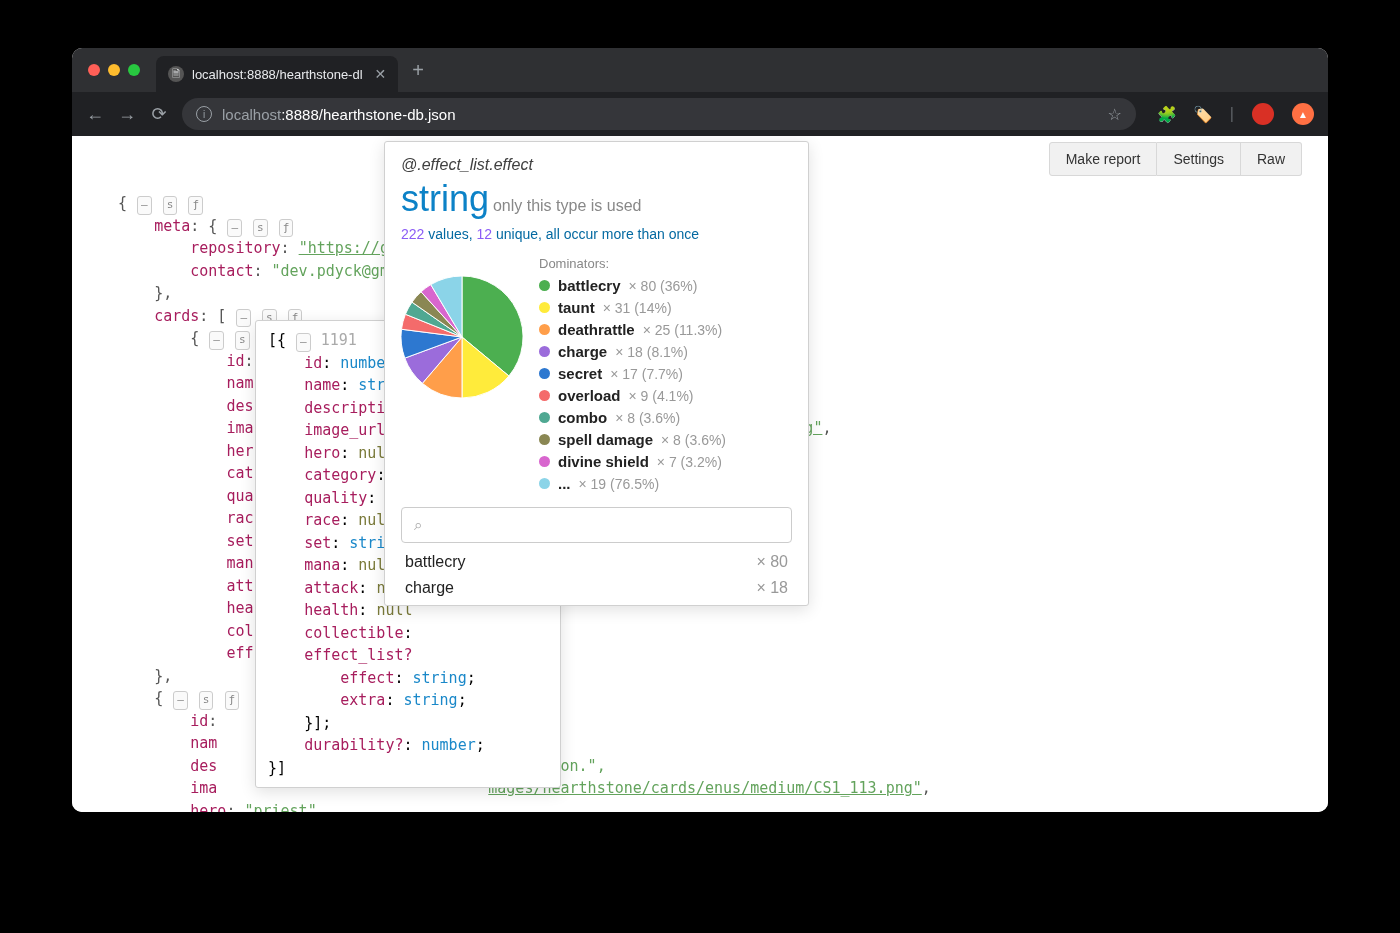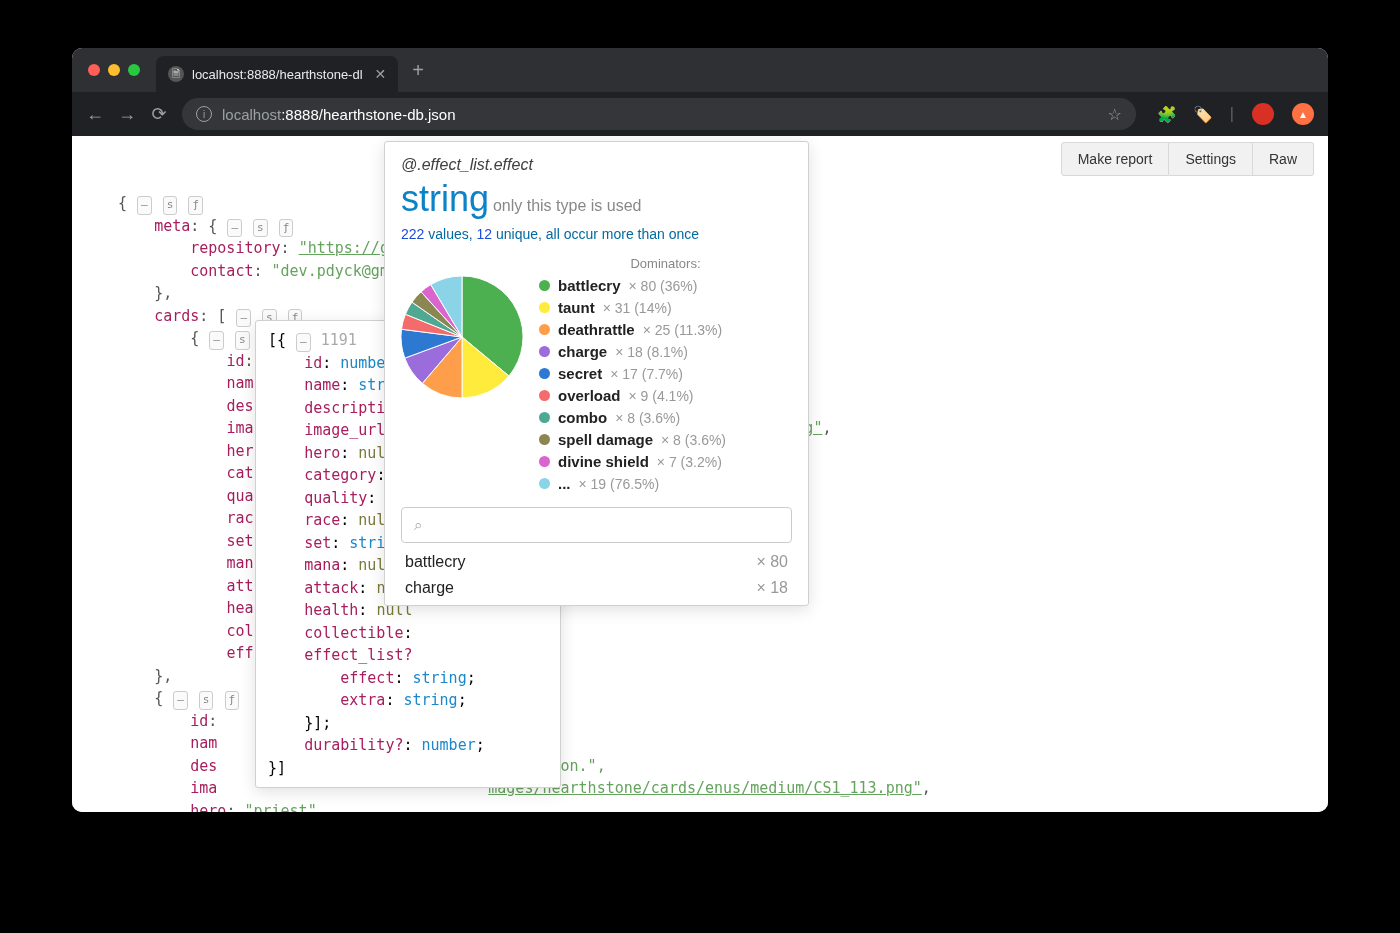--- a/index.html
+++ b/index.html
@@ -79,21 +79,21 @@
 .upload { width:22px;height:22px;border-radius:50%;background:#ff7043;display:inline-flex;align-items:center;justify-content:center;color:#fff;font-size:10px;}
 
 .content {
   position: relative;
   height: calc(100% - 88px);
   background: #fff;
   overflow: hidden;
 }
 .toolbar {
   position: absolute;
-  top: 6px; right: 14px;
+  top: 6px; right: 26px;
   display: flex;
   gap: 0;
   z-index: 5;
 }
 .toolbar button {
   background: #f1f1f1;
   border: 1px solid #d8d8d8;
   padding: 8px 16px;
   font-size: 14px;
   color: #333;
@@ -146,25 +146,25 @@
   border: 1px solid #d0d0d0;
   border-radius: 3px;
   box-shadow: 0 4px 16px rgba(0,0,0,.12);
   padding: 14px 16px 0;
   font-size: 14px;
 }
 .path { color: #404040; font-size: 16px; font-style: italic; }
 .typebig { color: #0c82c7; font-size: 36px; font-weight: 400; display:inline-block; margin-top:4px;}
 .sub { color: #888; font-size: 16px; }
 .stats-line { margin-top: 6px; }
-.stats-line .num { color: #1d4ed8; font-weight: 500; text-align: center;}
+.stats-line .num { color: #8b5cf6; font-weight: 500; text-align: center;}
 .stats-line .txt { color: #0369a1; }
 .dom-body { display:flex; gap:16px; margin-top:14px;}
 .pie { width:122px; height:122px; flex-shrink:0; margin-top:20px;}
-.dom-list { flex:1;text-align:center; }
+.dom-list { flex:1; }
 .dom-title { color:#888; font-size:13px; margin-bottom:6px; }
 .dom-row { display:flex; align-items:center; gap:8px; margin-bottom:5px; font-size:15px;}
 .dom-swatch { width:11px;height:11px;border-radius:50%; }
 .dom-name { color:#222; font-weight:600; }
 .dom-meta { color:#999; font-weight:400; font-size:14px;}
 .filter-row {
   display:flex; align-items:center;
   border:1px solid #ccc; border-radius:4px;
   padding: 8px 12px; margin-top:10px;
 }

